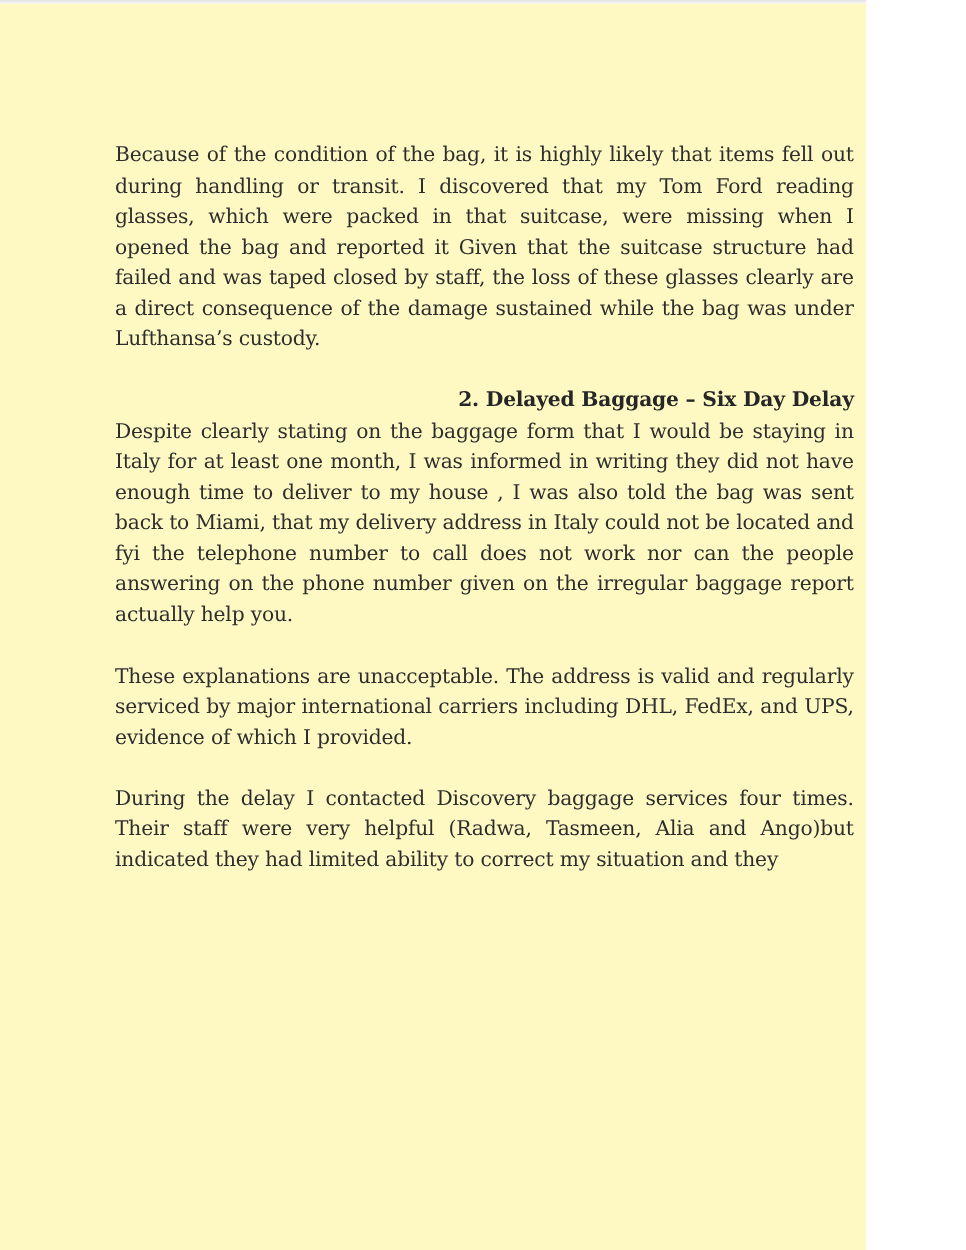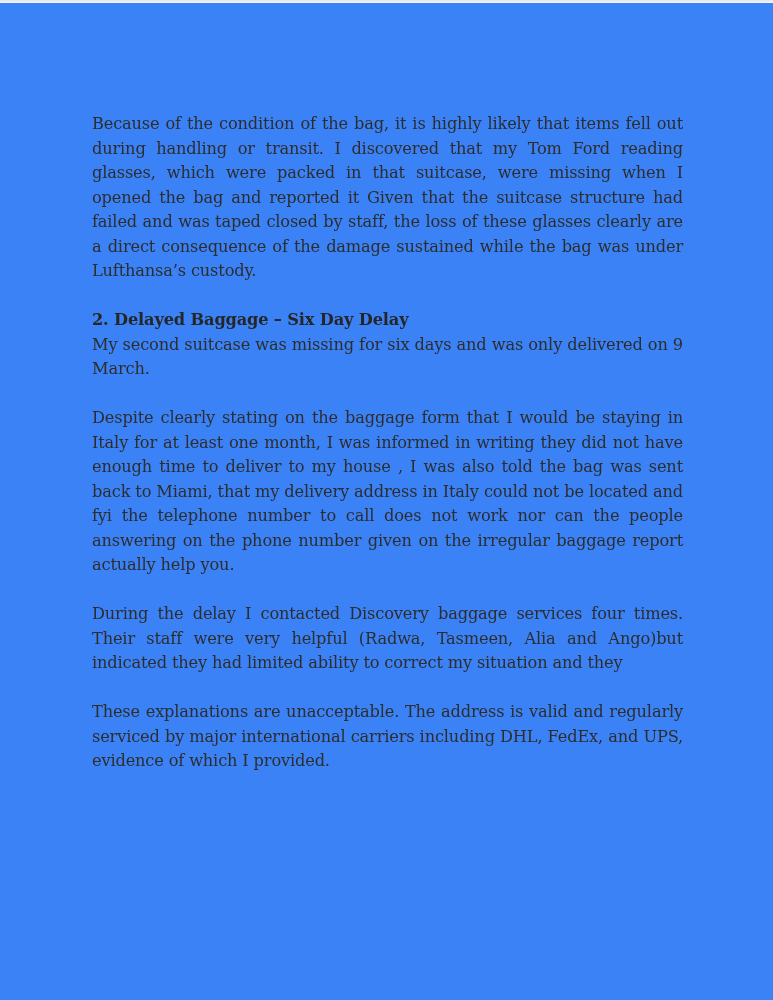--- a/index.html
+++ b/index.html
@@ -7,23 +7,23 @@
     padding: 0;
   }
   body {
     width: 773px;
     height: 1000px;
     background: #ffffff;
     overflow: hidden;
   }
   .page {
     position: relative;
-    width: 773px;
+    width: 693px;
     height: 1000px;
-    background: #3b82f6;
+    background: #fef9c3;
     font-family: "DejaVu Serif", serif;
   }
   .scan-edge {
     position: absolute;
     top: 0;
     left: 0;
     width: 100%;
     height: 3px;
     background: linear-gradient(#e3e3e3, #f7f7f7);
   }
@@ -45,32 +45,31 @@
   .content p.after-heading {
     margin-top: 0;
   }
   .content h2 {
     font-family: inherit;
     font-size: 16.2px;
     line-height: 24.5px;
     font-weight: bold;
     color: #262626;
     margin: 0;
-    text-align: left;
+    text-align: right;
   }
   .content p:last-child {
     margin-bottom: 0;
   }
 </style>
 </head>
 <body>
 
 <div class="page">
   <div class="scan-edge"></div>
   <div class="content">
     <p>Because of the condition of the bag, it is highly likely that items fell out during handling or transit. I discovered that my Tom Ford reading glasses, which were packed in that suitcase, were missing when I opened the bag and reported it Given that the suitcase structure had failed and was taped closed by staff, the loss of these glasses clearly are a direct consequence of the damage sustained while the bag was under Lufthansa’s custody.</p>
     <h2>2. Delayed Baggage – Six Day Delay</h2>
-    <p class="after-heading">My second suitcase was missing for six days and was only delivered on 9 March.</p>
     <p>Despite clearly stating on the baggage form that I would be staying in Italy for at least one month, I was informed in writing they did not have enough time to deliver to my house , I was also told  the bag was sent back to Miami, that my delivery address in Italy could not be located and fyi the telephone number to call does not work nor can the people answering on  the phone number given on the irregular baggage report actually help you.</p>
+    <p>These explanations are unacceptable. The address is valid and regularly serviced by major international carriers including DHL, FedEx, and UPS, evidence of which I provided.</p>
     <p>During the delay I contacted Discovery baggage services four times. Their staff were very helpful  (Radwa, Tasmeen, Alia and Ango)but indicated they had limited ability to correct my situation and they</p>
-    <p>These explanations are unacceptable. The address is valid and regularly serviced by major international carriers including DHL, FedEx, and UPS, evidence of which I provided.</p>
   </div>
 </div>
 
 </body></html>

